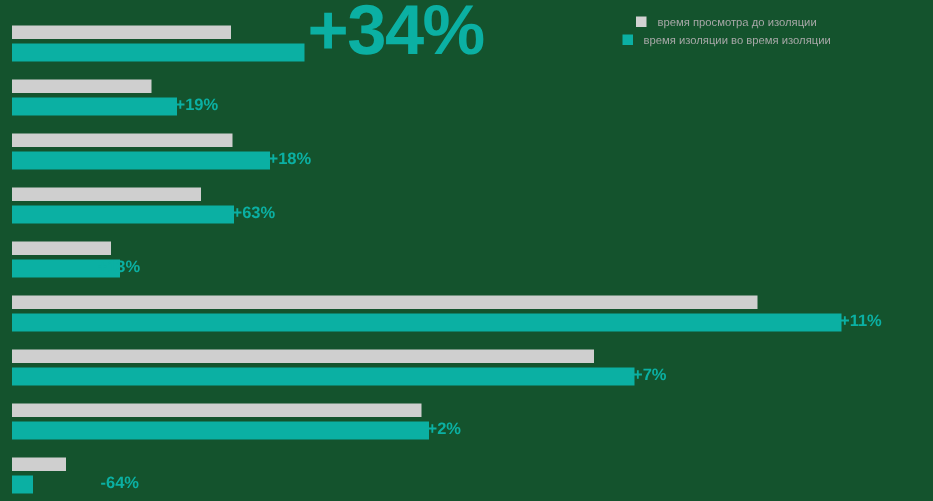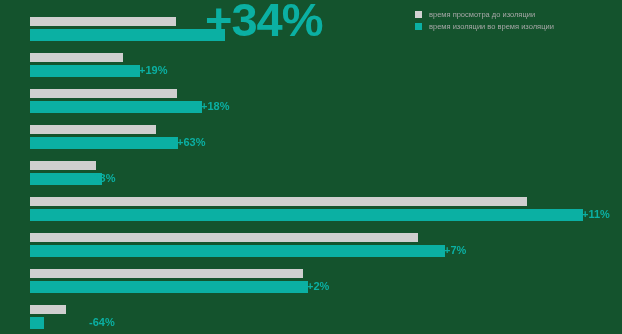--- a/index.html
+++ b/index.html
@@ -33,20 +33,21 @@
   }
 
   
   #legend {
     position: absolute;
     left: 415px;
     top: 11px;
     display: flex;
     flex-direction: column;
     gap: 4px;
+    align-items: center;
   }
   .legend-row {
     display: flex;
     align-items: center;
     gap: 7px;
     white-space: nowrap;
   }
   .legend-swatch {
     width: 7px;
     height: 7px;
@@ -64,21 +65,20 @@
   
   #rows {
     position: absolute;
     left: 0;
     top: 14px;
     width: 622px;
   }
   .bar-row {
     position: relative;
     height: 36px;
-    padding-left: 22px;
   }
   .bar-track {
     position: relative;
     height: 100%;
   }
   .bar {
     position: absolute;
     left: 8px;
     display: block;
   }

